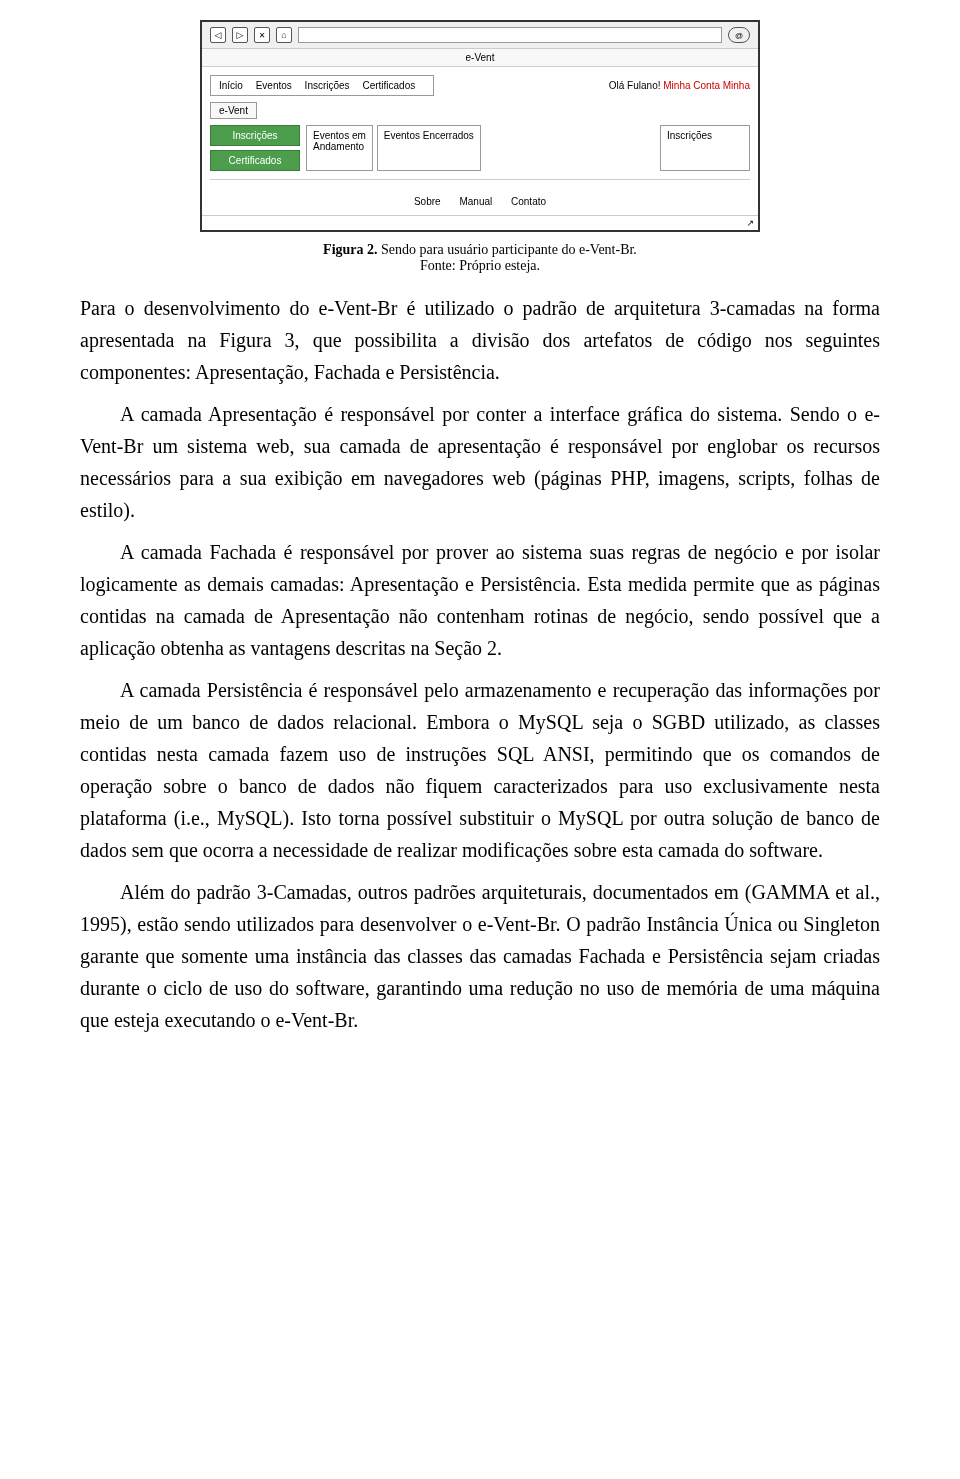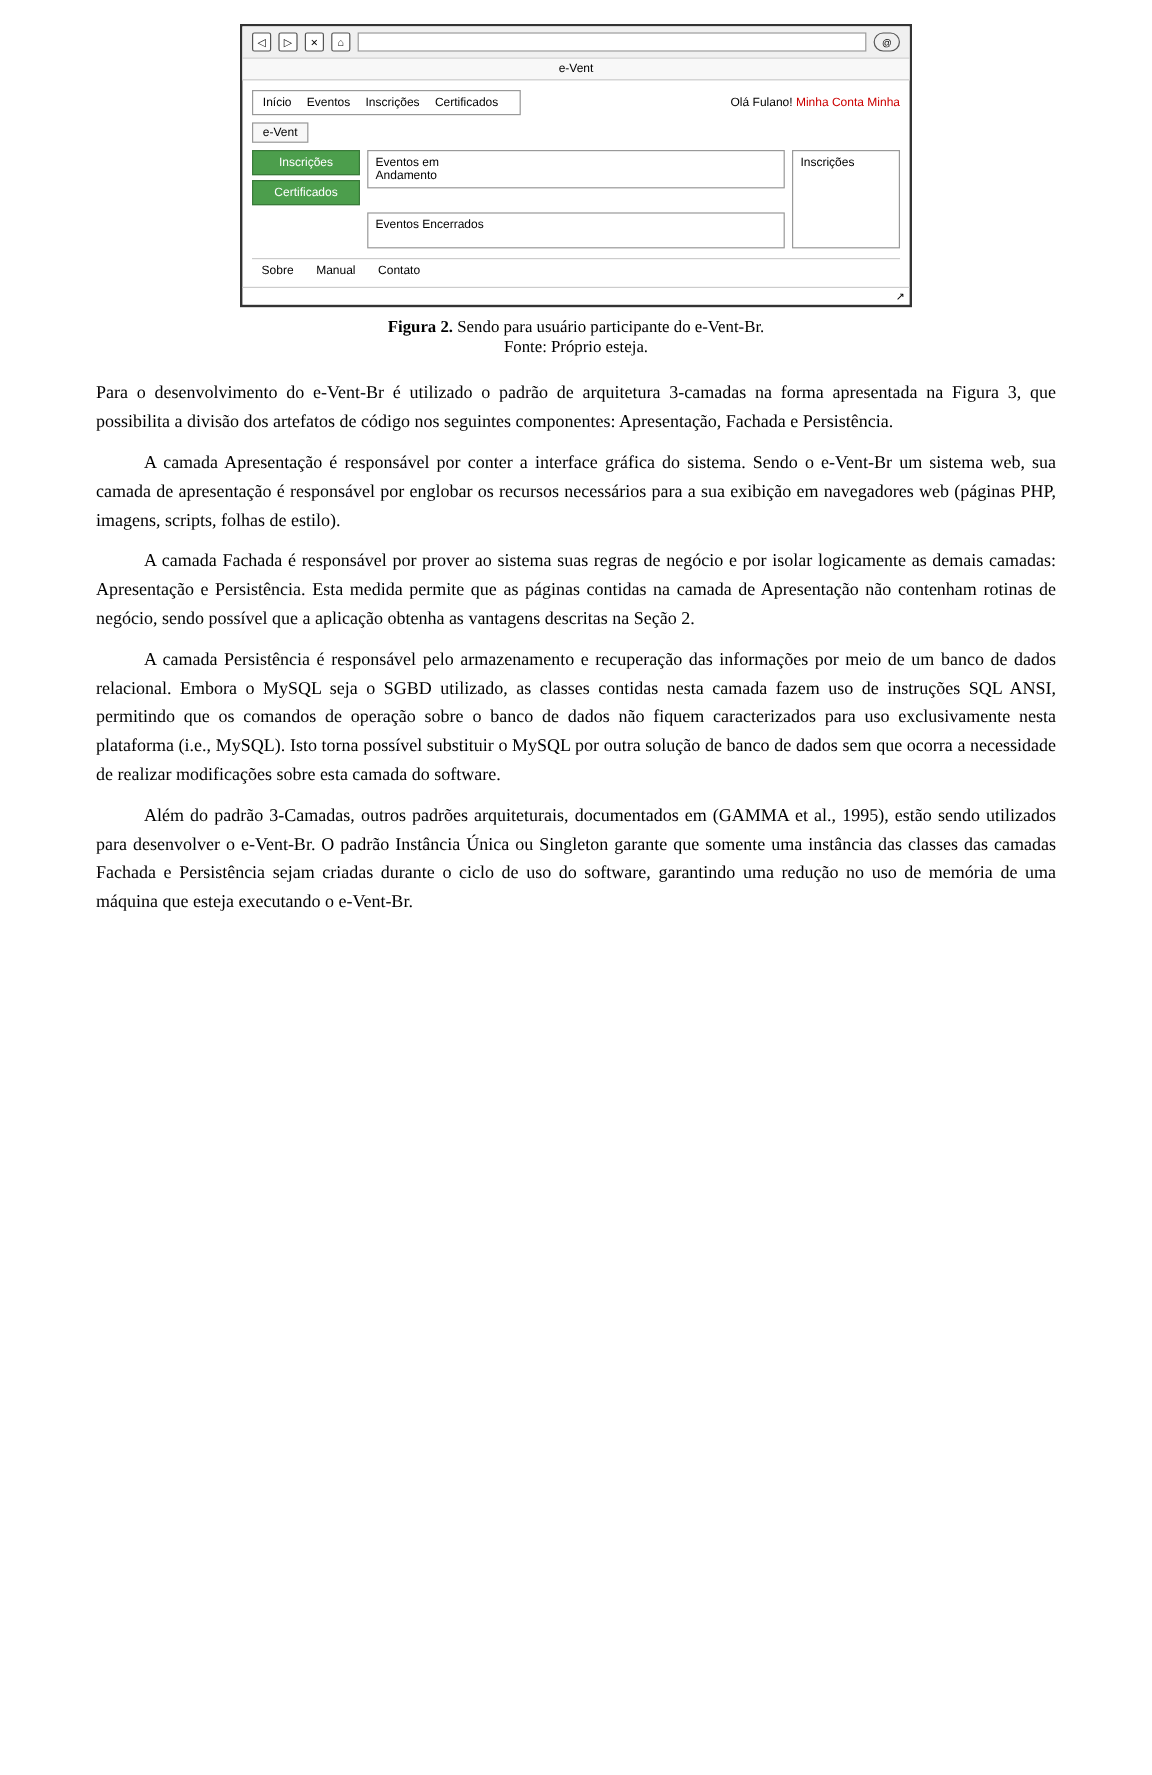--- a/index.html
+++ b/index.html
@@ -149,43 +149,43 @@
       border: 1px solid #3a7a3a;
       padding: 4px 6px;
       font-size: 10px;
       text-align: center;
       cursor: pointer;
     }
 
     .center-area {
       flex: 1;
       display: flex;
-      flex-direction: column;
-      gap: 20px;
+      flex-direction: row;
+      gap: 4px;
     }
 
     .center-box {
       border: 1px solid #999;
       padding: 4px 6px;
       font-size: 10px;
       min-height: 30px;
     }
 
     .right-box {
       width: 90px;
       border: 1px solid #999;
       padding: 4px 6px;
       font-size: 10px;
     }
 
     .site-footer {
       margin-top: 8px;
       border-top: 1px solid #ccc;
-      padding-top: 4px;
-      text-align: left;
+      padding-top: 16px;
+      text-align: center;
       font-size: 10px;
     }
 
     .site-footer span {
       margin: 0 8px;
     }
 
     .browser-corner {
       position: relative;
       text-align: right;
@@ -206,21 +206,21 @@
 
     
     .section-heading {
       font-size: 16px;
       font-weight: bold;
       margin-bottom: 12px;
       margin-top: 8px;
     }
 
     .body-text {
-      font-size: 15px;
+      font-size: 20px;
       line-height: 1.6;
       text-align: justify;
       margin-bottom: 10px;
     }
 
     .body-text .bold {
       font-weight: normal;
     }
 
     .indent-para {

